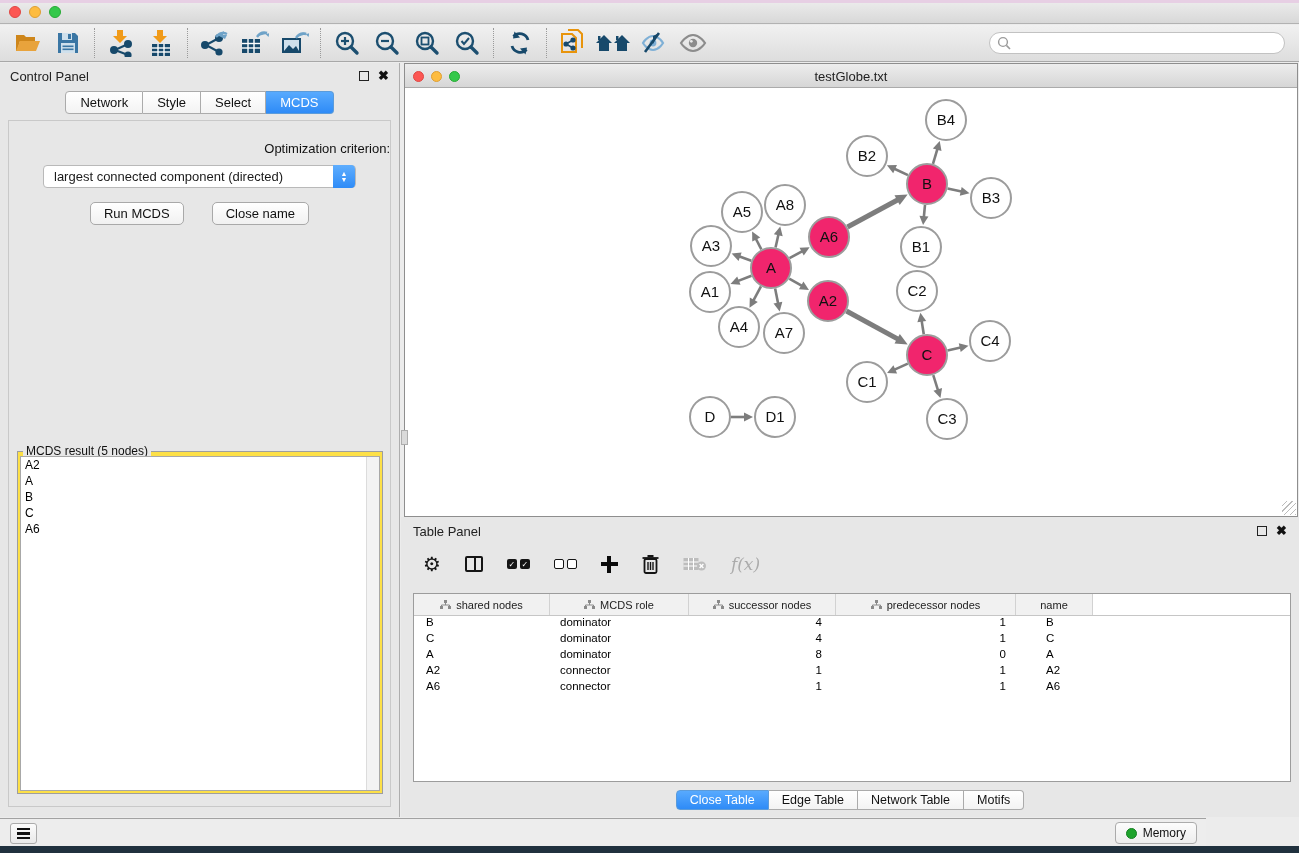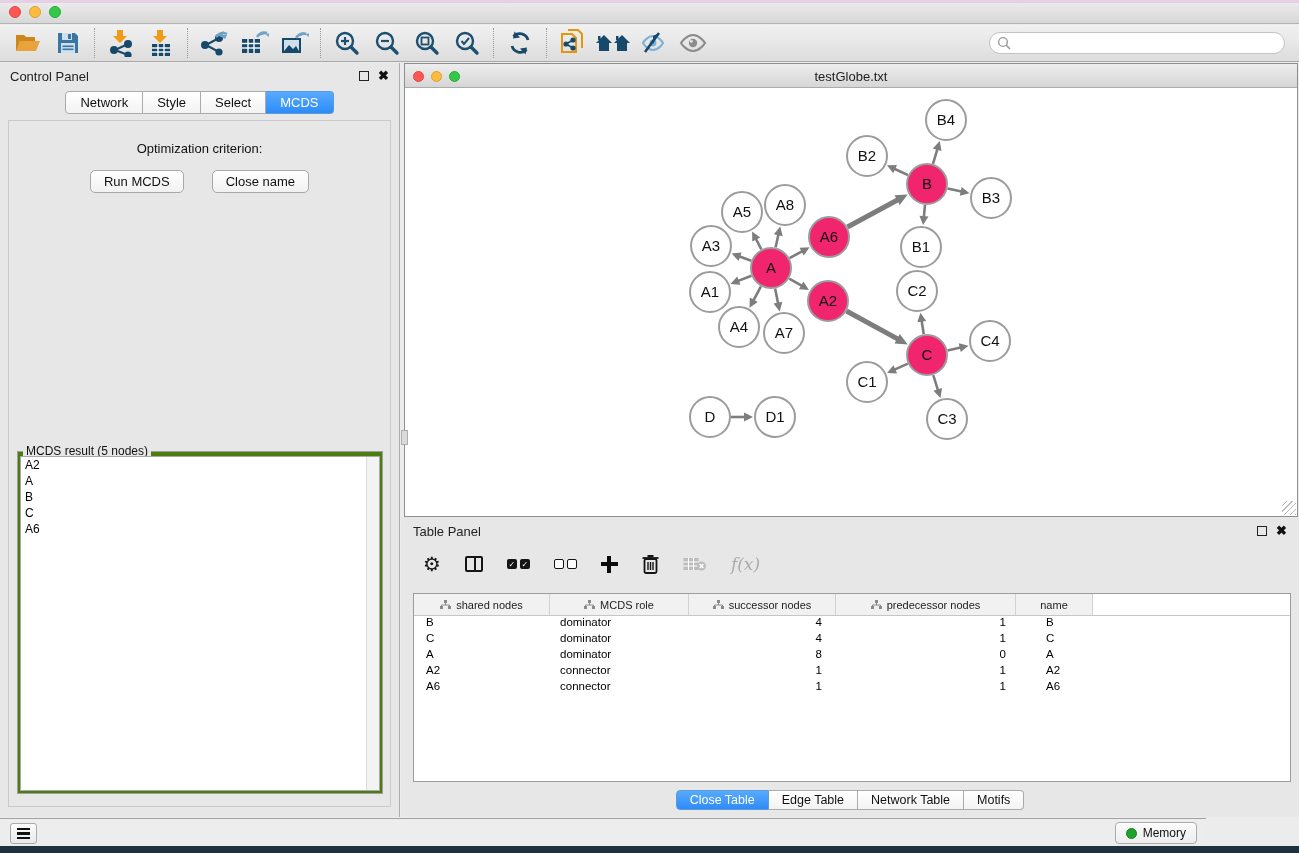--- a/index.html
+++ b/index.html
@@ -36,31 +36,31 @@
   .panel-ctrls { margin-left:auto; display:flex; gap:9px; align-items:center; }
   .ico-float { width:10px; height:10px; border:1.5px solid #222; }
   .ico-close { font-size:13px; font-weight:bold; color:#111; line-height:10px; }
   .cp-tabs { display:flex; justify-content:center; margin-top:2px; }
   .seg { border:1px solid #ABABAB; border-left:none; background:linear-gradient(#FFFFFF,#F3F3F3);
     font-size:13px; padding:3px 14px; color:#111; }
   .seg:first-child { border-left:1px solid #ABABAB; border-radius:4px 0 0 4px; }
   .seg:last-child { border-radius:0 4px 4px 0; }
   .seg.sel { background:linear-gradient(#58AAFE,#2E8BF7); color:#fff; border-color:#5A9BDB; }
   .cp-inner { position:absolute; left:8px; right:8px; top:57px; bottom:10px; border:1px solid #C9C9C9; }
-  .opt-label { text-align:center; margin-top:20px; font-size:13px; color:#111; }
+  .opt-label { text-align:right; margin-top:20px; font-size:13px; color:#111; }
   .dd { position:relative; width:313px; height:23px; margin:9px auto 0 auto; background:#fff;
     border:1px solid #B9B9B9; border-radius:4px; font-size:13px; display:flex; align-items:center; padding-left:10px; }
   .dd-step { position:absolute; right:0; top:-1px; width:22px; height:23px; border-radius:0 4px 4px 0;
     background:linear-gradient(#5FAEFE,#2E8BF7); display:flex; flex-direction:column; align-items:center; justify-content:center; }
   .dd-step span { color:#fff; font-size:7px; line-height:6px; }
   .cp-buttons { display:flex; justify-content:center; gap:28px; margin-top:14px; }
   .btn { border:1px solid #A9A9A9; border-radius:5px; background:linear-gradient(#FFFFFF,#F1F1F1);
     font-size:13px; padding:3px 13px; color:#111; }
   .result-box { position:absolute; left:8px; top:330px; width:366px; height:343px;
-    border:1px solid #9E9E9E; background:#4d7c0f; }
+    border:1px solid #9E9E9E; background:#fde047; }
   .result-legend { position:absolute; left:5px; top:-8px; background:#E7E7E7; padding:0 3px; font-size:12px; color:#111; }
   .result-list { position:absolute; left:2px; right:2px; top:4px; bottom:2px; background:#fff;
     border:1px solid #A8A8A8; overflow:hidden; }
   .result-scroll { position:absolute; right:0; top:0; bottom:0; width:13px; background:#F3F3F3; border-left:1px solid #DCDCDC; }
   .result-item { font-size:12px; line-height:16px; padding-left:4px; color:#000; }
 
   
   .net-window { position:absolute; left:404px; top:63px; width:894px; height:454px;
     border:1px solid #8E8E8E; background:#fff; }
   .net-titlebar { height:24px; background:linear-gradient(#EDEDED,#D6D6D6); border-bottom:1px solid #ABABAB; position:relative; }
@@ -302,20 +302,27 @@
     </span>
   </div>
   <div class="cp-tabs" id="cp-tabs">
       <span class="seg">Network</span>
       <span class="seg">Style</span>
       <span class="seg">Select</span>
       <span class="seg sel">MCDS</span>
     </div>
   <div class="cp-inner">
     <div class="opt-label">Optimization criterion:</div>
+    <div class="dd">
+      <span>largest connected component (directed)</span>
+      <span class="dd-step">
+          <span>▲</span>
+          <span>▼</span>
+        </span>
+    </div>
     <div class="cp-buttons">
       <button class="btn">Run MCDS</button>
       <button class="btn">Close name</button>
     </div>
     <div class="result-box">
       <span class="result-legend">MCDS result (5 nodes)</span>
       <div class="result-list" id="result-list">
         <div class="result-scroll"></div>
       <div class="result-item">A2</div>
           <div class="result-item">A</div>

